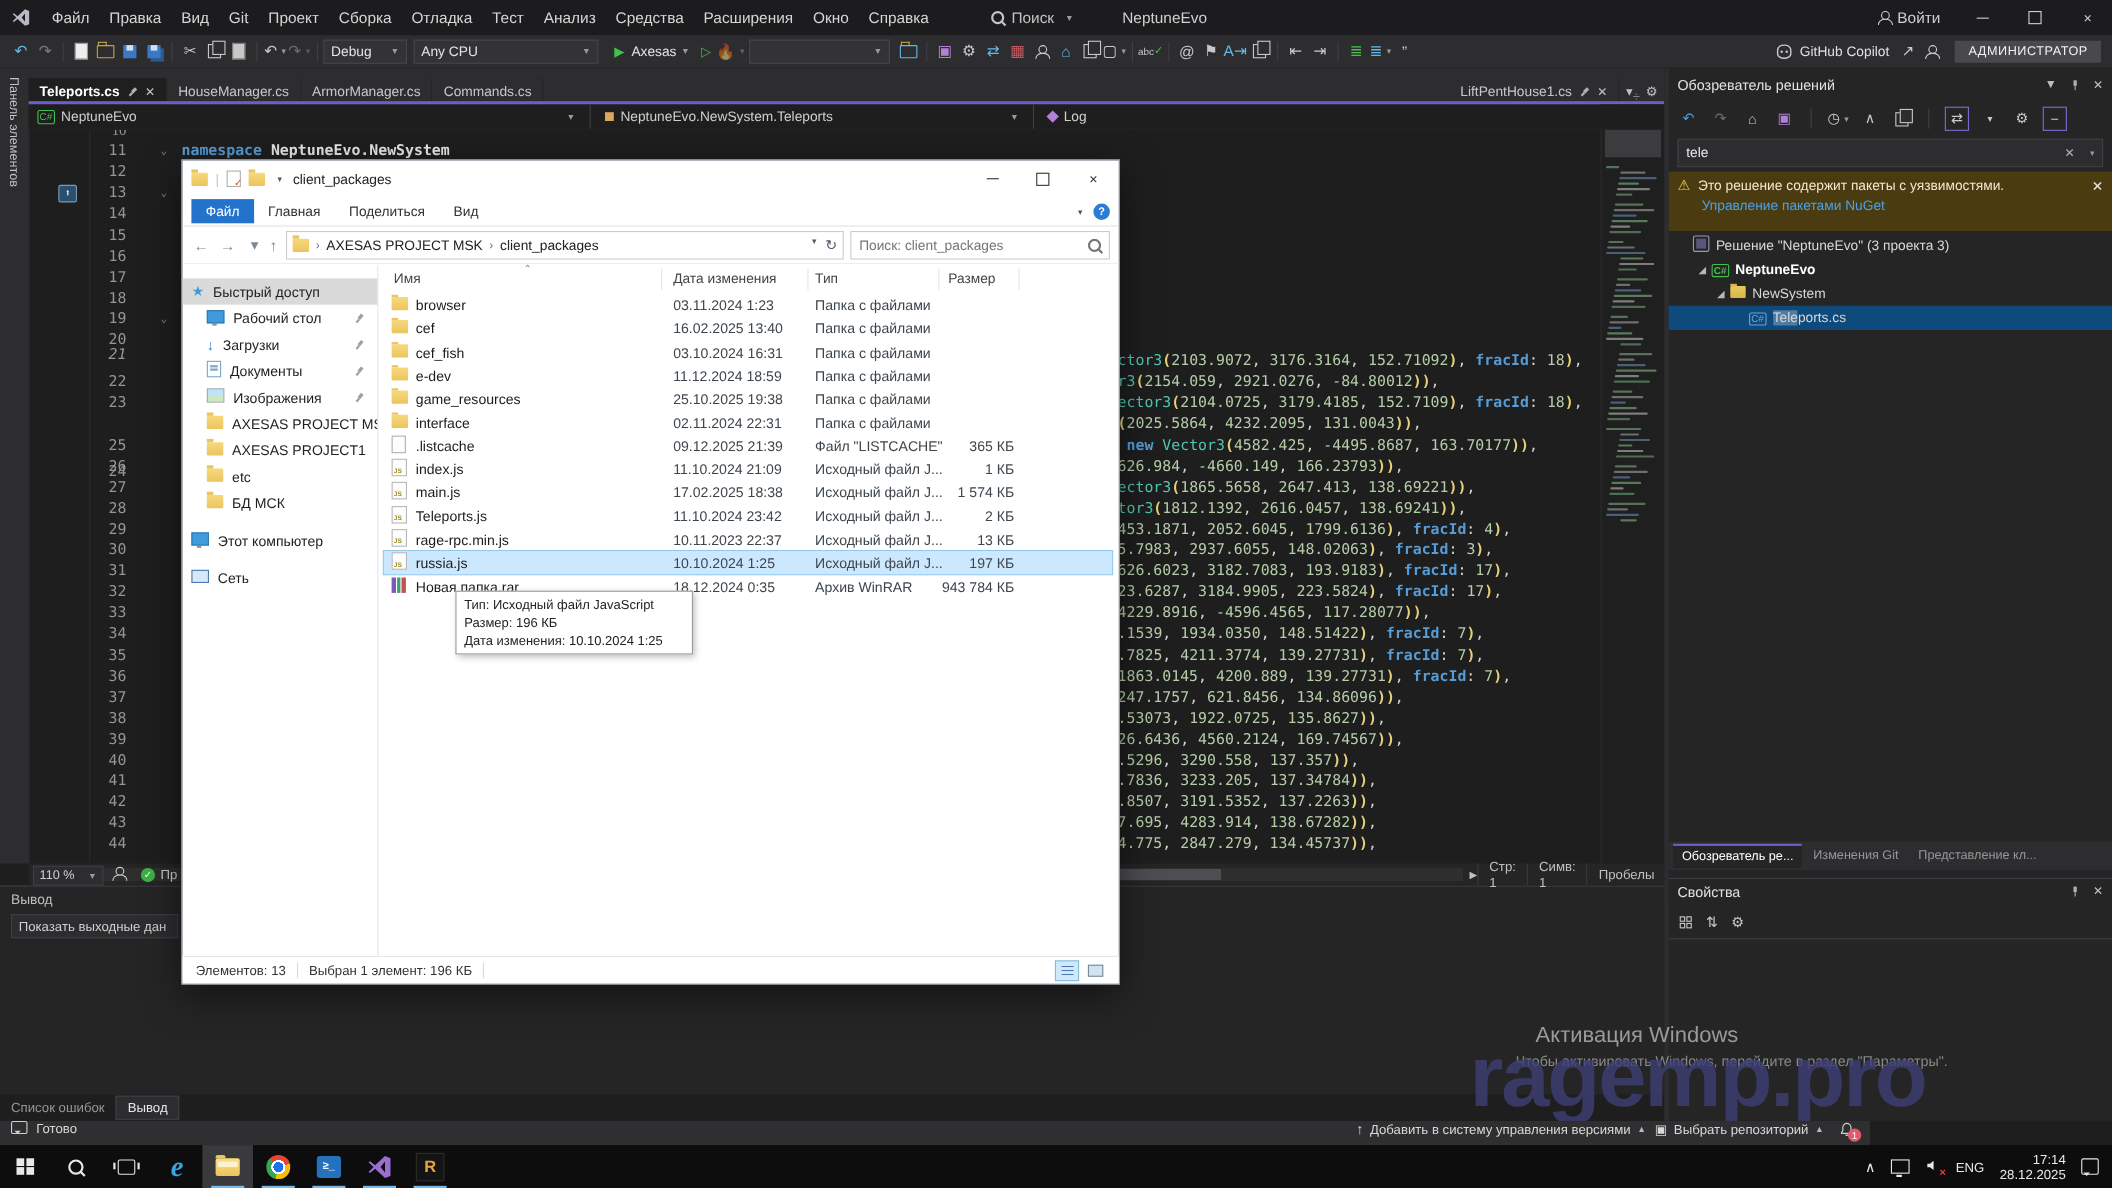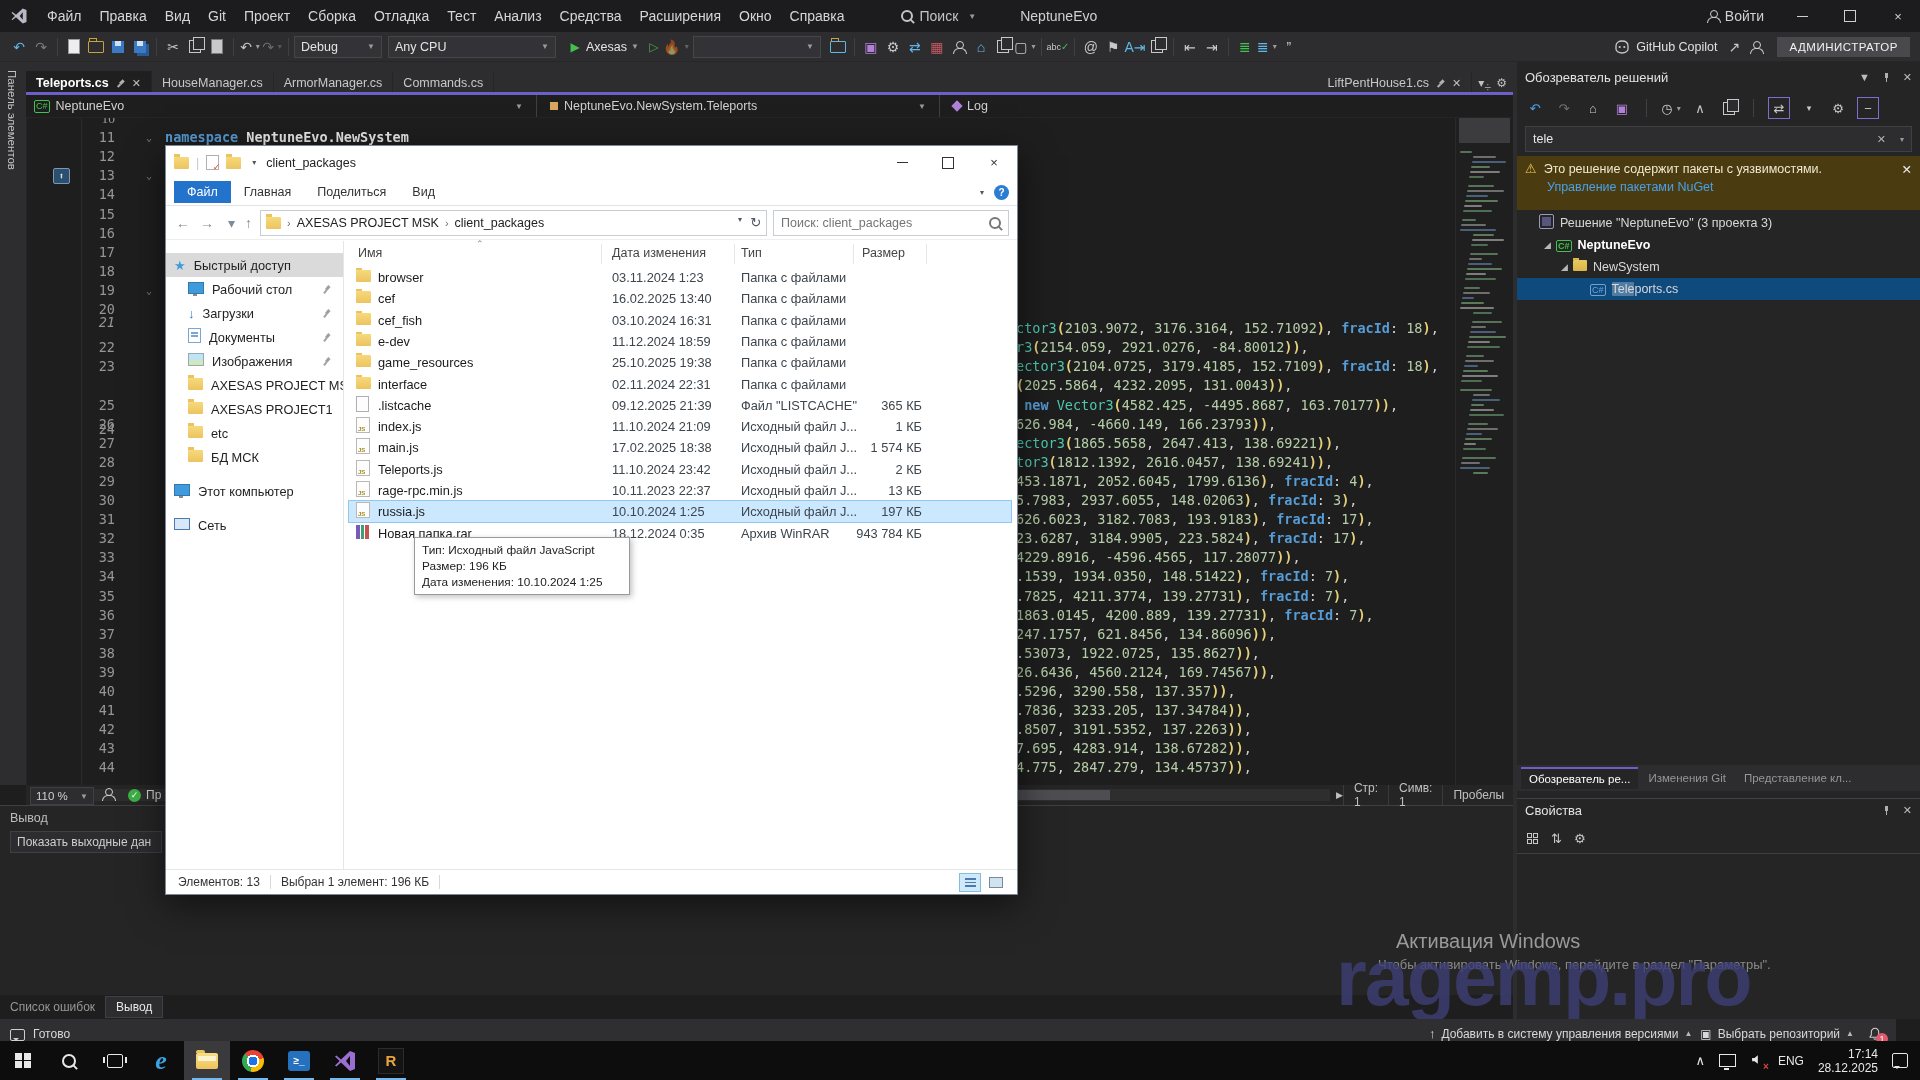--- a/index.html
+++ b/index.html
@@ -103,21 +103,21 @@
   #output{position:absolute;left:0;top:805px;width:1513px;height:190px;background:#252526;border-top:1px solid #3f3f46;z-index:1;box-sizing:border-box;}
   #output .op-title{color:#bdbdbd;font-size:12.5px;margin:5px 0 6px 10px;}
   #op-combo{margin-left:10px;width:152px;height:22px;background:#2d2d30;border:1px solid #3f3f46;color:#cfcfcf;font-size:12px;display:flex;align-items:center;padding:0 6px;box-sizing:border-box;overflow:hidden;white-space:nowrap;}
 
   
   #bottomtabs{position:absolute;left:0;top:995px;height:24px;display:flex;align-items:center;z-index:1;font-size:12px;}
   .btab{padding:3px 10px;color:#969696;}
   .btab.active{background:#2d2d30;border:1px solid #3f3f46;color:#e8e8e8;}
 
   
-  #vsstatus{position:absolute;left:0;top:1019px;width:1896px;height:22px;background:#2f2f31;display:flex;align-items:flex-end;color:#d8d8d8;font-size:12px;z-index:65;}
+  #vsstatus{position:absolute;left:0;top:1019px;width:1700px;height:22px;background:#2f2f31;display:flex;align-items:flex-start;color:#d8d8d8;font-size:12px;z-index:65;}
   .bubble{width:13px;height:10px;border:1.3px solid #cfcfcf;border-radius:2px;position:relative;margin:0 8px 0 10px;}
   .bubble::after{content:"";position:absolute;left:2px;bottom:-4px;border:3px solid transparent;border-top-color:#cfcfcf;}
   #vss-right{margin-left:auto;display:flex;align-items:center;gap:8px;padding-right:14px;}
   .vss-item{display:flex;align-items:center;gap:6px;}
   .tri-up{font-size:8px;color:#b8b8b8;}
   .badge-red{position:absolute;right:-6px;bottom:-4px;background:#e05a6b;color:#fff;border-radius:50%;width:12px;height:12px;font-size:9px;display:flex;align-items:center;justify-content:center;}
 
   
   #taskbar{position:absolute;left:0;top:1041px;width:1920px;height:39px;background:#0d0d0e;display:flex;align-items:stretch;z-index:70;}
   .tb-btn{width:46px;display:flex;align-items:center;justify-content:center;position:relative;}
@@ -323,21 +323,21 @@
     <span class="tbi">
         <span class="ic-sq2"></span>
       </span>
     <span class="tbi">
         <span class="ic-page" style="border-color:#7a7a7a;background:#c8c8c8"></span>
       </span>
     <span class="sep-v"></span>
     <span class="tbi">↶<span class="caret">▾</span></span>
     <span class="tbi" style="opacity:.4">↷<span class="caret">▾</span></span>
     <span class="sep-v"></span>
-    <div class="combo" style="width:88px">
+    <div class="combo" style="width:76px">
       <span>Debug</span>
         <span class="caret">▼</span>
     </div>
     <div class="combo" style="width:168px;margin-left:6px">
       <span>Any CPU</span>
         <span class="caret">▼</span>
     </div>
     <span class="tbi play" style="margin-left:8px">▶</span>
     <span style="color:#e4e4e4;font-size:12.5px">Axesas</span>
     <span class="caret">▼</span>

